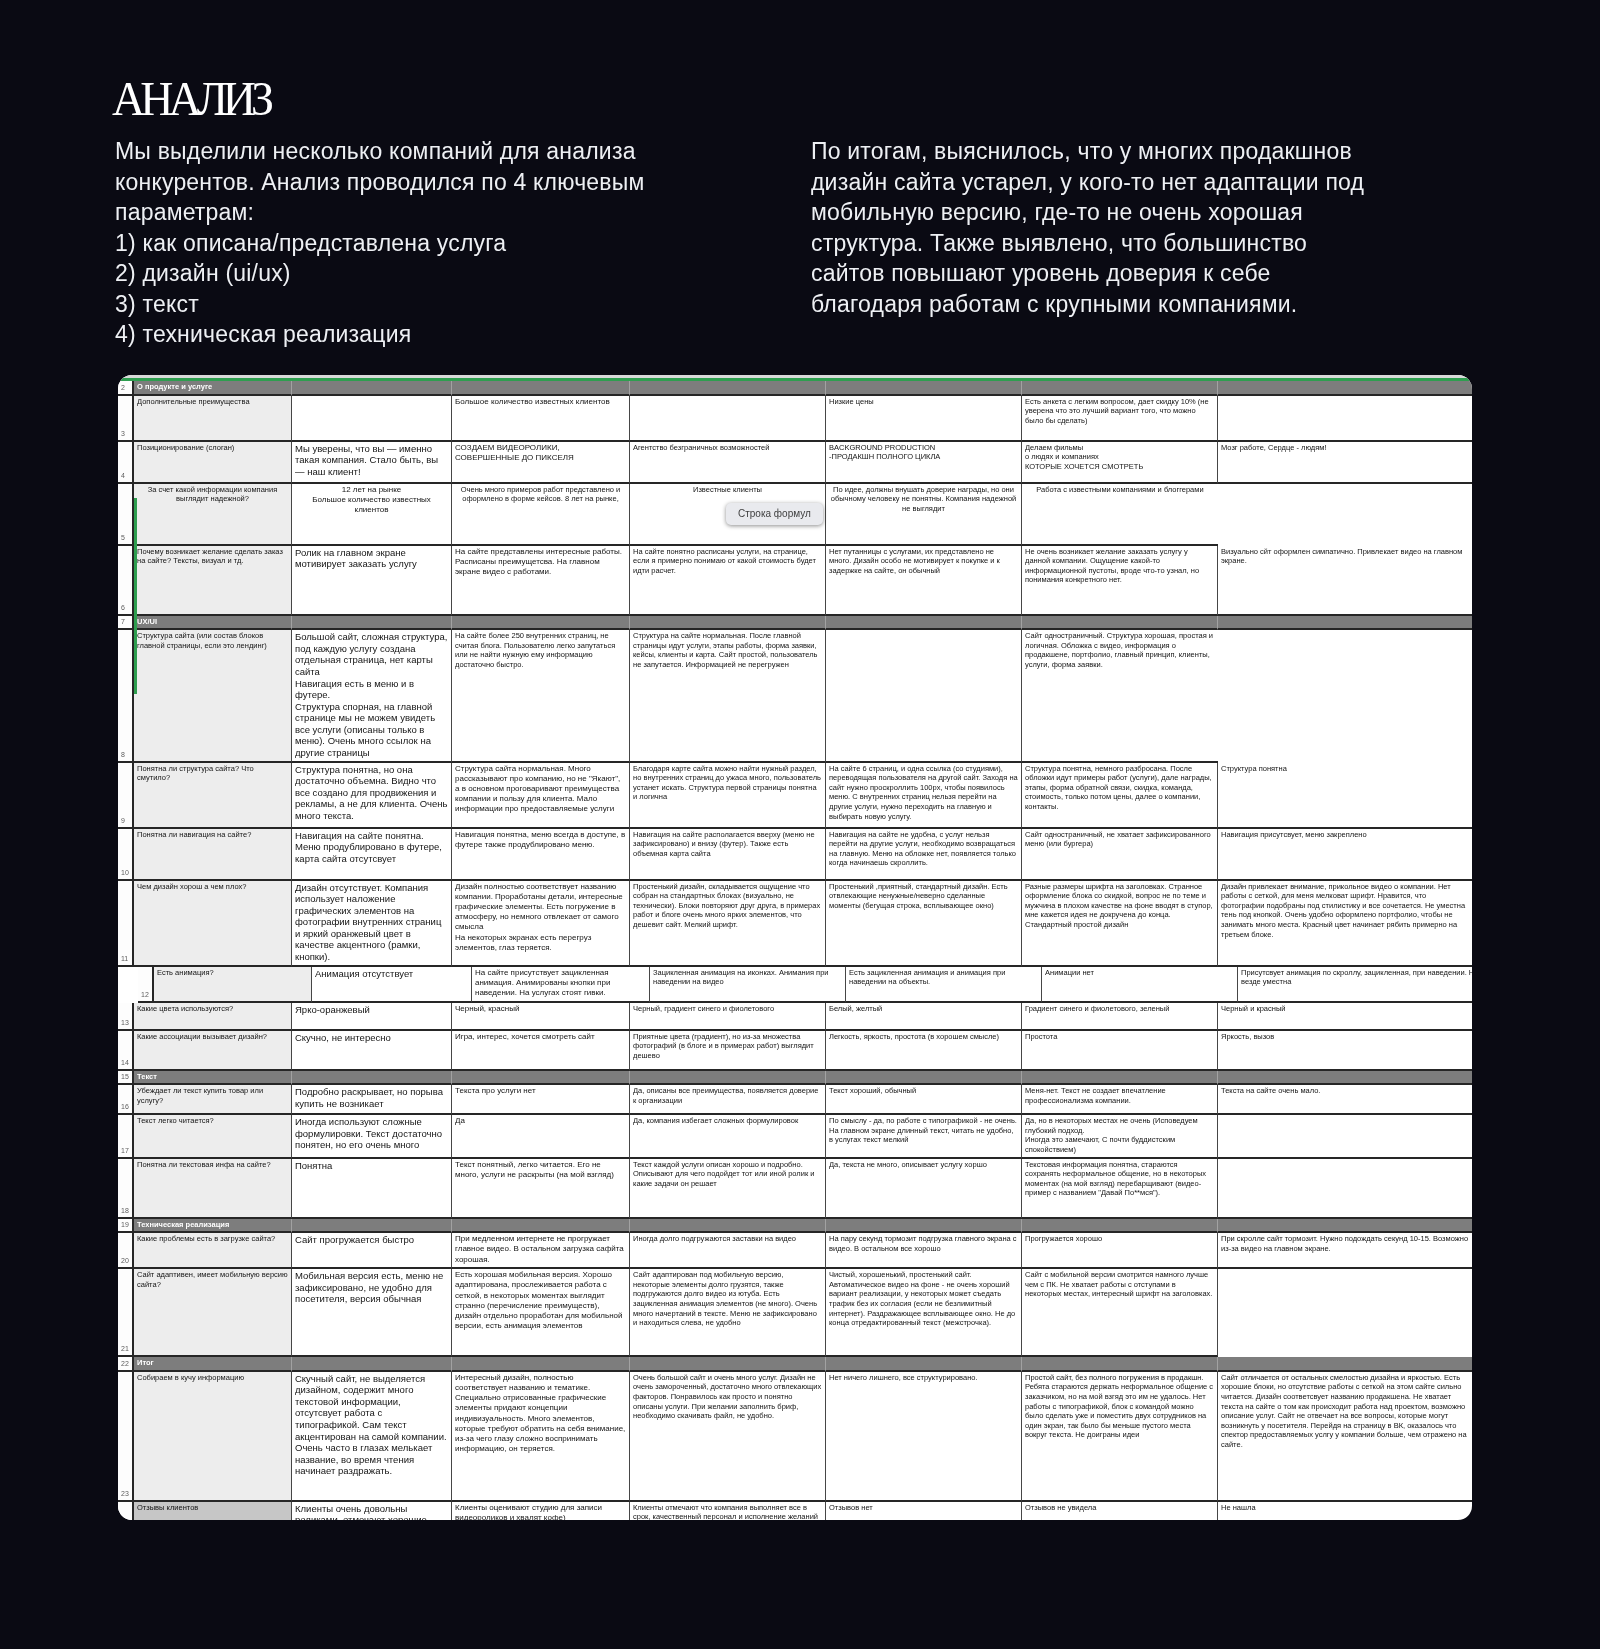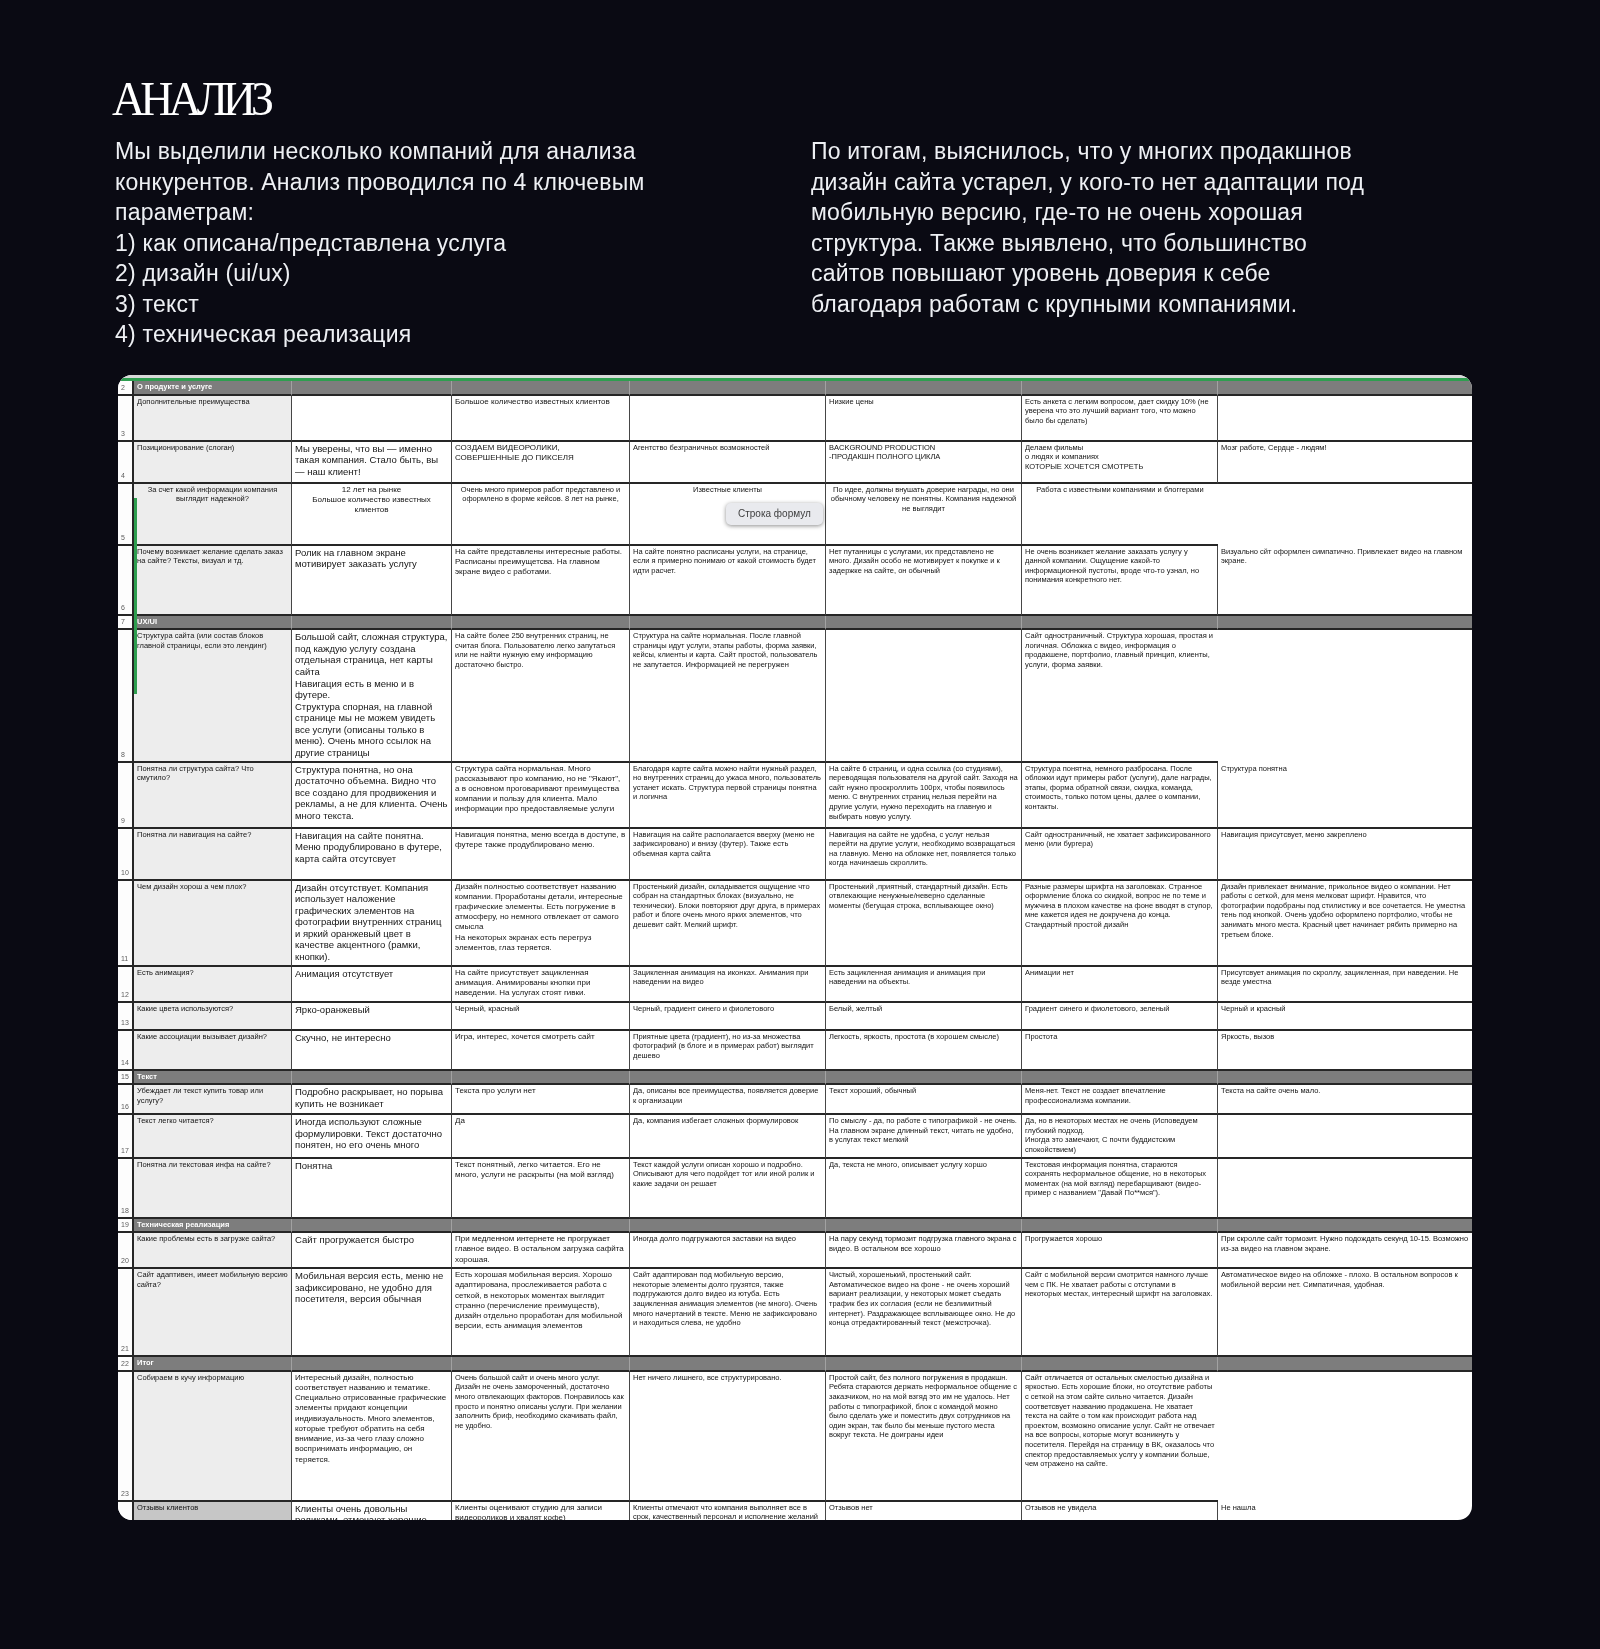--- a/index.html
+++ b/index.html
@@ -201,21 +201,21 @@
         <div class="cell gutter">11</div>
         <div class="cell q">Чем дизайн хорош а чем плох?</div>
         <div class="cell c1">Дизайн отсутствует. Компания использует наложение графических элементов на фотографии внутренних страниц и яркий оранжевый цвет в качестве акцентного (рамки, кнопки).</div>
         <div class="cell c2">Дизайн полностью соответствует названию компании. Проработаны детали, интересные графические элементы. Есть погружение в атмосферу, но немного отвлекает от самого смысла
 На некоторых экранах есть перегруз элементов,  глаз теряется.</div>
         <div class="cell c3">Простенький дизайн, складывается ощущение что собран на стандартных блоках (визуально, не технически). Блоки повторяют друг друга, в примерах работ и блоге очень много ярких элементов, что дешевит сайт. Мелкий шрифт.</div>
         <div class="cell c4">Простенький ,приятный, стандартный дизайн. Есть отвлекающие ненужные/неверно сделанные моменты (бегущая строка, всплывающее окно)</div>
         <div class="cell c5">Разные размеры шрифта на заголовках. Странное оформление блока со скидкой, вопрос не по теме и мужчина в плохом качестве на фоне вводят в ступор, мне кажется идея не докручена до конца. Стандартный простой дизайн</div>
         <div class="cell c6">Дизайн привлекает внимание, прикольное видео о компании. Нет работы с сеткой, для меня мелковат шрифт. Нравится, что фотографии подобраны под стилистику и все сочетается. Не уместна тень под кнопкой. Очень удобно оформлено портфолио, чтобы не занимать много места. Красный цвет начинает рябить примерно на третьем блоке.</div>
       </div>
-      <div class="trow" style="min-height: 36px;">
+      <div class="trow" style="min-height: 36px; padding-left: 20px;">
         <div class="cell gutter">12</div>
         <div class="cell q">Есть анимация?</div>
         <div class="cell c1">Анимация отсутствует</div>
         <div class="cell c2">На сайте присутствует зацикленная анимация. Анимированы кнопки при наведении. На услугах стоят гивки.</div>
         <div class="cell c3">Зацикленная анимация на иконках. Анимания при наведении на видео</div>
         <div class="cell c4">Есть зацикленная анимация и анимация при наведении на объекты.</div>
         <div class="cell c5">Анимации нет</div>
         <div class="cell c6">Присутсвует анимация по скроллу, зацикленная, при наведении. Не везде уместна</div>
       </div>
       <div class="trow" style="min-height: 28px;">
@@ -300,35 +300,35 @@
         <div class="cell c6">При скролле сайт тормозит. Нужно подождать секунд 10-15. Возможно из-за видео на главном экране.</div>
       </div>
       <div class="trow" style="min-height: 88px;">
         <div class="cell gutter">21</div>
         <div class="cell q">Сайт адаптивен, имеет мобильную версию сайта?</div>
         <div class="cell c1">Мобильная версия есть, меню не зафиксировано, не удобно для посетителя, версия обычная</div>
         <div class="cell c2">Есть хорошая мобильная версия. Хорошо адаптирована, прослеживается работа с сеткой, в некоторых моментах выглядит странно (перечисление преимуществ), дизайн отдельно проработан для мобильной версии, есть анимация элементов</div>
         <div class="cell c3">Сайт адаптирован под мобильную версию, некоторые элементы долго грузятся, также подгружаются долго видео из ютуба. Есть зацикленная анимация элементов (не много). Очень много начертаний в тексте. Меню не зафиксировано и находиться слева, не удобно</div>
         <div class="cell c4">Чистый, хорошенький, простенький сайт. Автоматическое видео на фоне - не очень хороший вариант реализации, у некоторых может съедать трафик без их согласия (если не безлимитный интернет). Раздражающее всплывающее окно. Не до конца отредактированный текст (межстрочка).</div>
         <div class="cell c5">Сайт с мобильной версии смотрится намного лучше чем с ПК. Не хватает работы с отступами в некоторых местах, интересный шрифт на заголовках.</div>
-        <div class="cell c6">Автоматическое видео на обложке - плохо. В остальном вопросов к мобильной версии нет. Симпатичная, удобная.</div>
       </div>
       <div class="trow" style="min-height: 12px;">
         <div class="cell gutter">22</div>
         <div class="cell sec">Итог</div>
         <div class="cell sec c1"></div>
         <div class="cell sec c2"></div>
         <div class="cell sec c3"></div>
         <div class="cell sec c4"></div>
         <div class="cell sec c5"></div>
         <div class="cell sec c6"></div>
       </div>
       <div class="trow" style="min-height: 130px;">
         <div class="cell gutter">23</div>
         <div class="cell q">Собираем в кучу информацию</div>
+        <div class="cell c1">Скучный сайт, не выделяется дизайном, содержит много текстовой информации, отсутсвует работа с типографикой. Сам текст акцентирован на самой компании. Очень часто в глазах мелькает название, во время чтения начинает раздражать.</div>
         <div class="cell c2">Интересный дизайн, полностью соответствует названию и тематике. Специально отрисованные графические элементы придают концепции индивизуальность. Много элементов, которые требуют обратить на себя внимание, из-за чего глазу сложно воспринимать информацию, он теряется.</div>
         <div class="cell c3">Очень большой сайт и очень много услуг. Дизайн не очень замороченный, достаточно много отвлекающих факторов. Понравилось как просто и понятно описаны услуги. При желании заполнить бриф, необходимо скачивать файл, не удобно.</div>
         <div class="cell c4">Нет ничего лишнего, все структурировано.</div>
         <div class="cell c5">Простой сайт, без полного погружения в продакшн. Ребята стараются держать неформальное общение с заказчиком, но на мой взгяд это им не удалось. Нет работы с типографикой, блок с командой можно было сделать уже и поместить двух сотрудников на один экран, так было бы меньше пустого места вокруг текста. Не доиграны идеи</div>
         <div class="cell c6">Сайт отличается от остальных смелостью дизайна и яркостью. Есть хорошие блоки, но отсутствие работы с сеткой на этом сайте сильно читается. Дизайн соответсвует названию продакшена. Не хватает текста на сайте о том как происходит работа над проектом, возможно описание услуг. Сайт не отвечает на все вопросы, которые могут возникнуть у посетителя. Перейдя на страницу в ВК, оказалось что спектор предоставляемых услгу у компании больше, чем отражено на сайте.</div>
       </div>
       <div class="trow" style="min-height: 95px;">
         <div class="cell gutter"></div>
         <div class="cell q qdark">Отзывы клиентов</div>
         <div class="cell c1">Клиенты очень довольны роликами, отмечают хорошие корпоративные фильмы, 3D графику, а также скорость работы</div>

